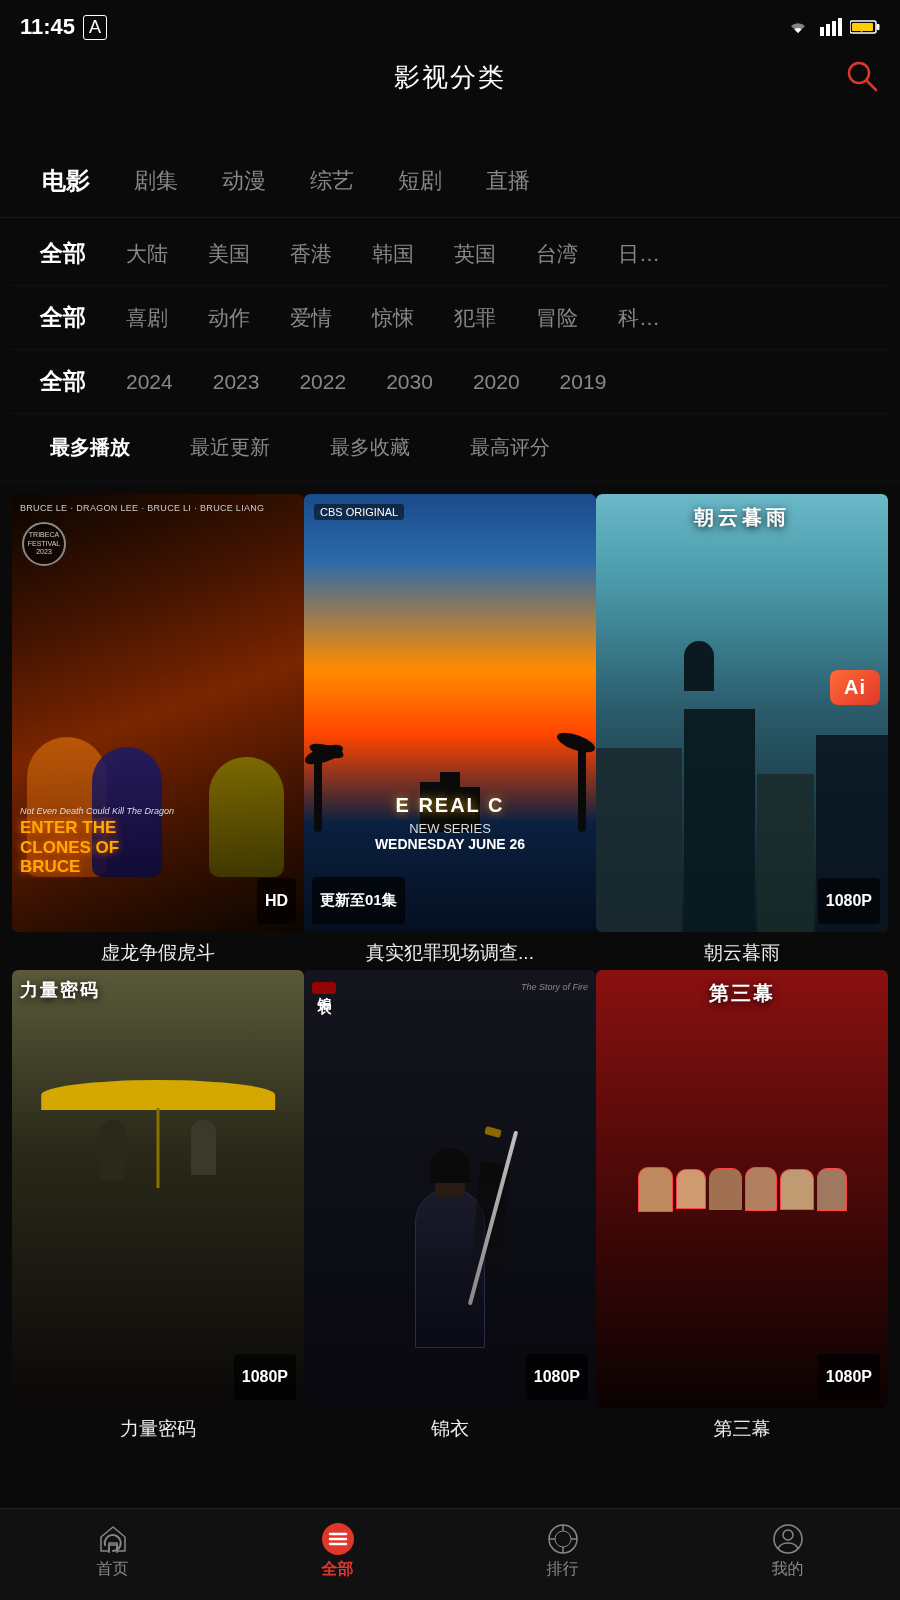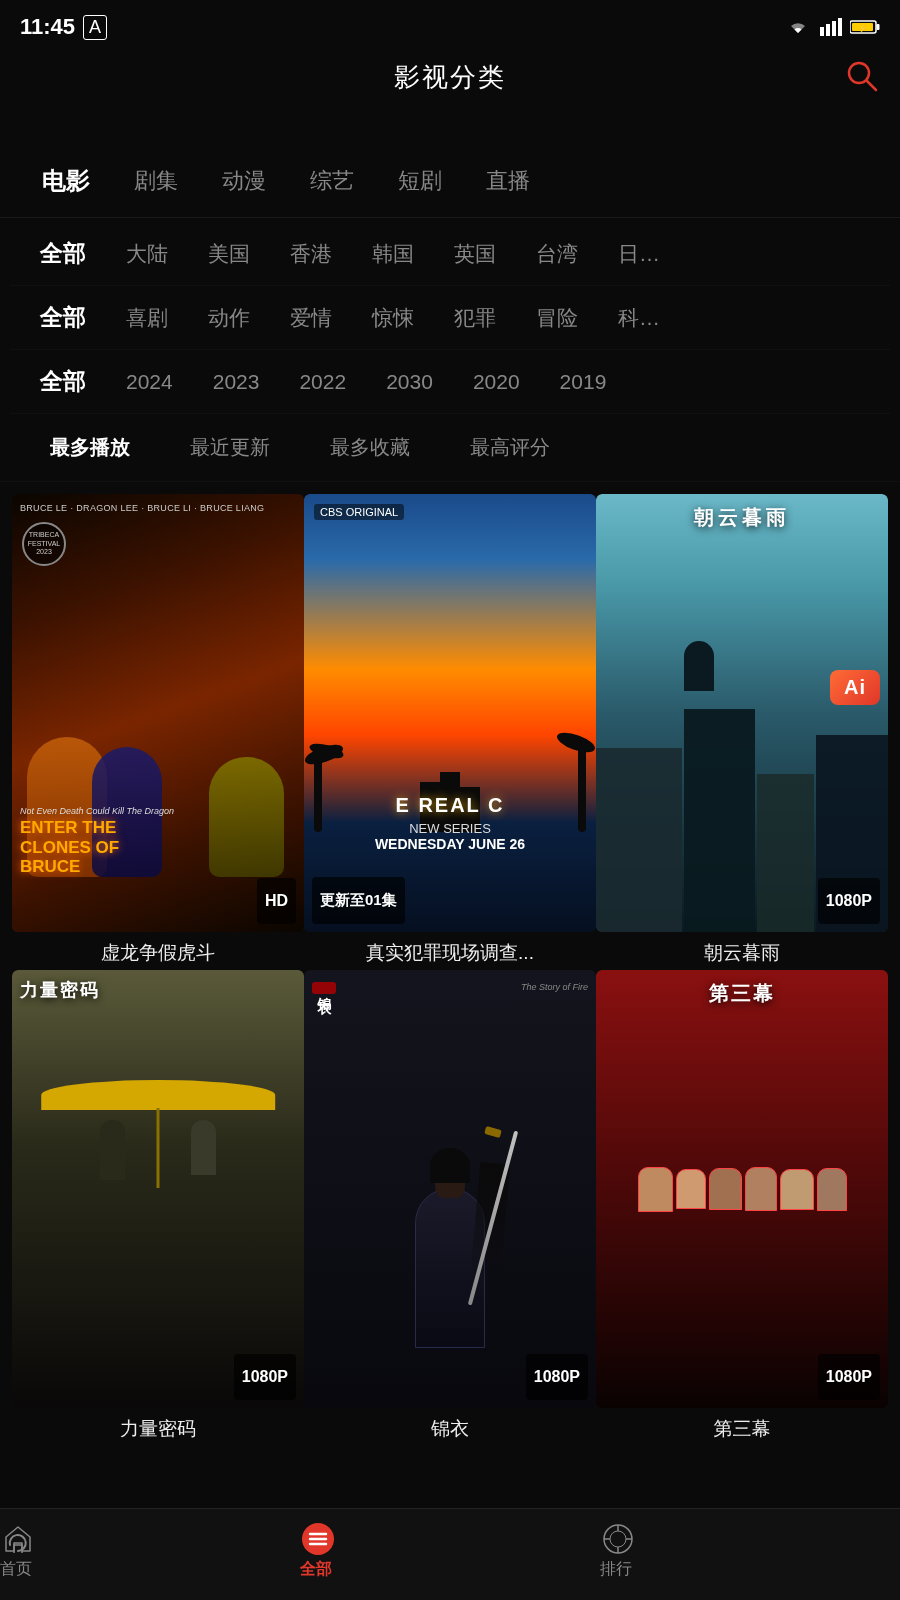--- a/index.html
+++ b/index.html
@@ -219,21 +219,21 @@
       display: flex;
       justify-content: space-around;
       align-items: center;
       padding: 12px 0 20px;
       border-top: 1px solid #222;
       z-index: 100;
     }
     .nav-item {
       display: flex;
       flex-direction: column;
-      align-items: flex-start;
+      align-items: center;
       gap: 2px;
       cursor: pointer;
       flex: 1;
     }
     .nav-icon {
       width: 36px;
       height: 36px;
       display: flex;
       align-items: center;
       justify-content: center;
@@ -538,14 +538,24 @@
         <circle cx="16" cy="16" r="8" stroke="#888" stroke-width="1" fill="none"></circle>
         <line x1="16" y1="2" x2="16" y2="8" stroke="#888" stroke-width="1.5"></line>
         <line x1="16" y1="24" x2="16" y2="30" stroke="#888" stroke-width="1.5"></line>
         <line x1="2" y1="16" x2="8" y2="16" stroke="#888" stroke-width="1.5"></line>
         <line x1="24" y1="16" x2="30" y2="16" stroke="#888" stroke-width="1.5"></line>
       </svg>
     </div>
     <span class="nav-label">排行</span>
   </div>
 
+  <div class="nav-item">
+    <div class="nav-icon">
+      <svg width="32" height="32" viewBox="0 0 32 32">
+        <circle cx="16" cy="16" r="14" stroke="#888" stroke-width="1.5" fill="none"></circle>
+        <circle cx="16" cy="12" r="5" stroke="#888" stroke-width="1.5" fill="none"></circle>
+        <path d="M6 26 Q8 20 16 20 Q24 20 26 26" stroke="#888" stroke-width="1.5" fill="none"></path>
+      </svg>
+    </div>
+    <span class="nav-label">我的</span>
+  </div>
 
 </div>
 
 </body></html>

